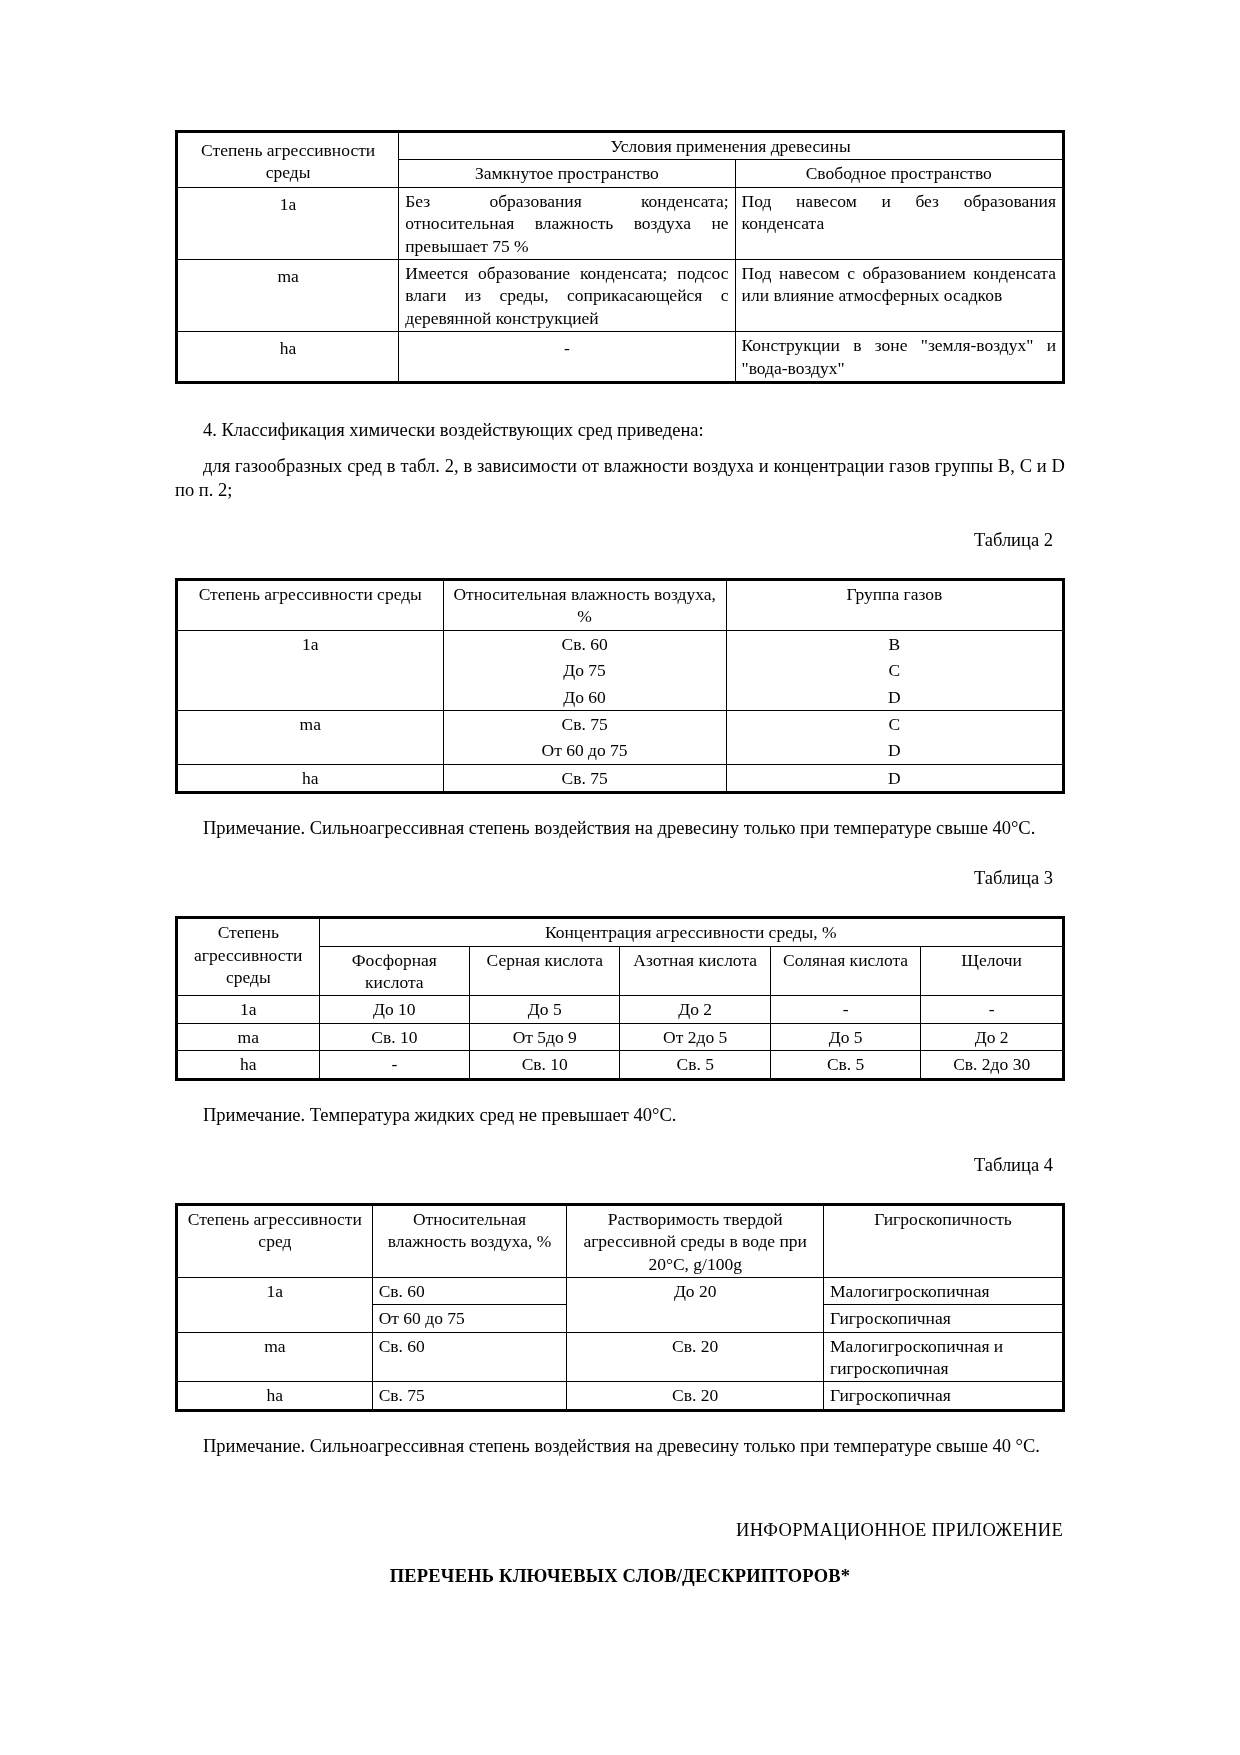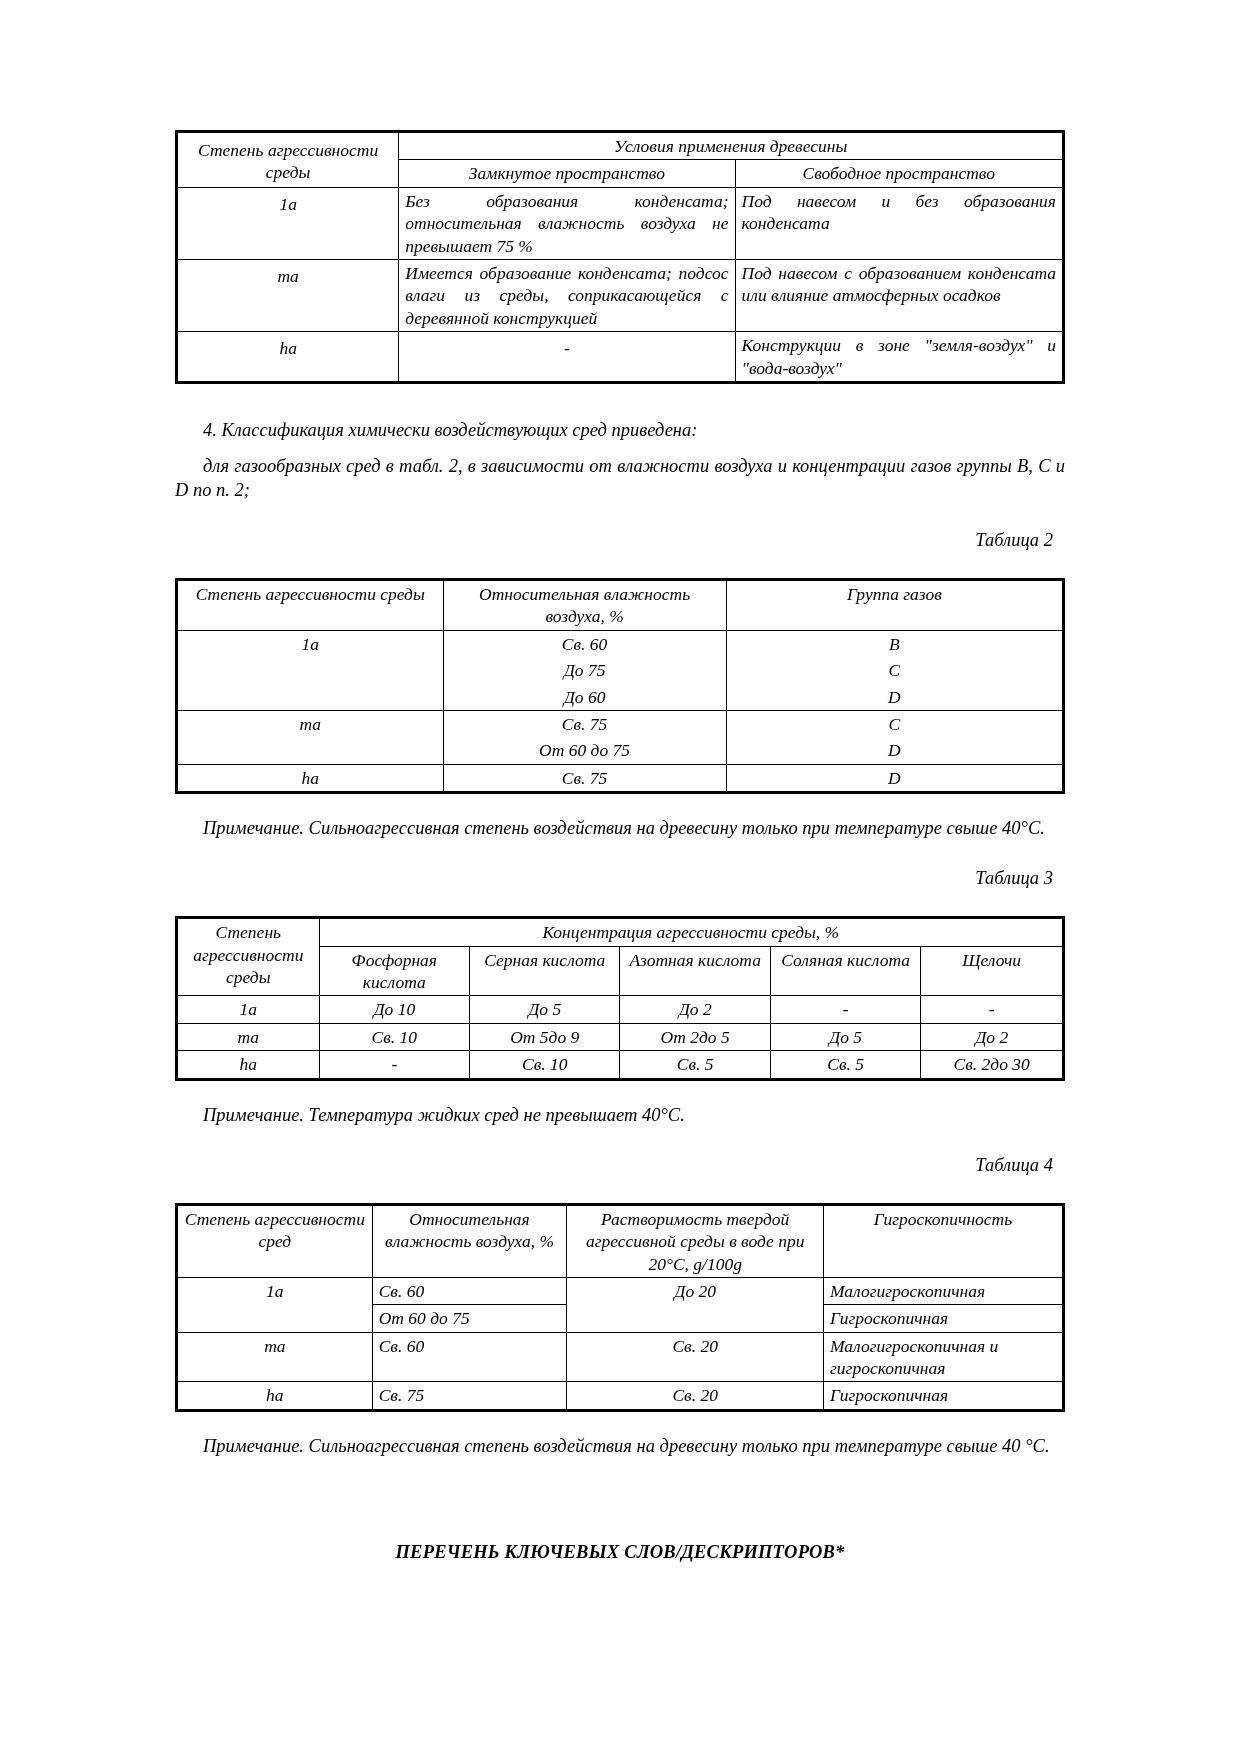--- a/index.html
+++ b/index.html
@@ -12,21 +12,20 @@
     height: 1755px;
     font-family: "Liberation Serif", serif;
     color: #000000;
     position: relative;
   }
   .page {
     box-sizing: border-box;
     width: 1240px;
     min-height: 1755px;
     padding: 130px 175px 40px 175px;
-    font-style: italic;
   }
   table {
     border-collapse: collapse;
     width: 100%;
     table-layout: fixed;
   }
   table td, table th {
     border: 1px solid #000;
     font-weight: normal;
     font-size: 17.5px;
@@ -266,18 +265,19 @@
       </tbody>
     </table>
   </div>
 
   <div class="spacer-md"></div>
   <p class="note">Примечание. Сильноагрессивная степень воздействия на древесину только при температуре свыше 40 °С.</p>
 
   <div class="spacer-lg"></div>
   <div class="spacer-lg"></div>
 
+  <p class="appendix-title right">ИНФОРМАЦИОННОЕ ПРИЛОЖЕНИЕ</p>
 
   <div class="spacer-md"></div>
 
   <p class="kw-title">ПЕРЕЧЕНЬ КЛЮЧЕВЫХ СЛОВ/ДЕСКРИПТОРОВ*</p>
 
 </div>
 
 </body></html>

